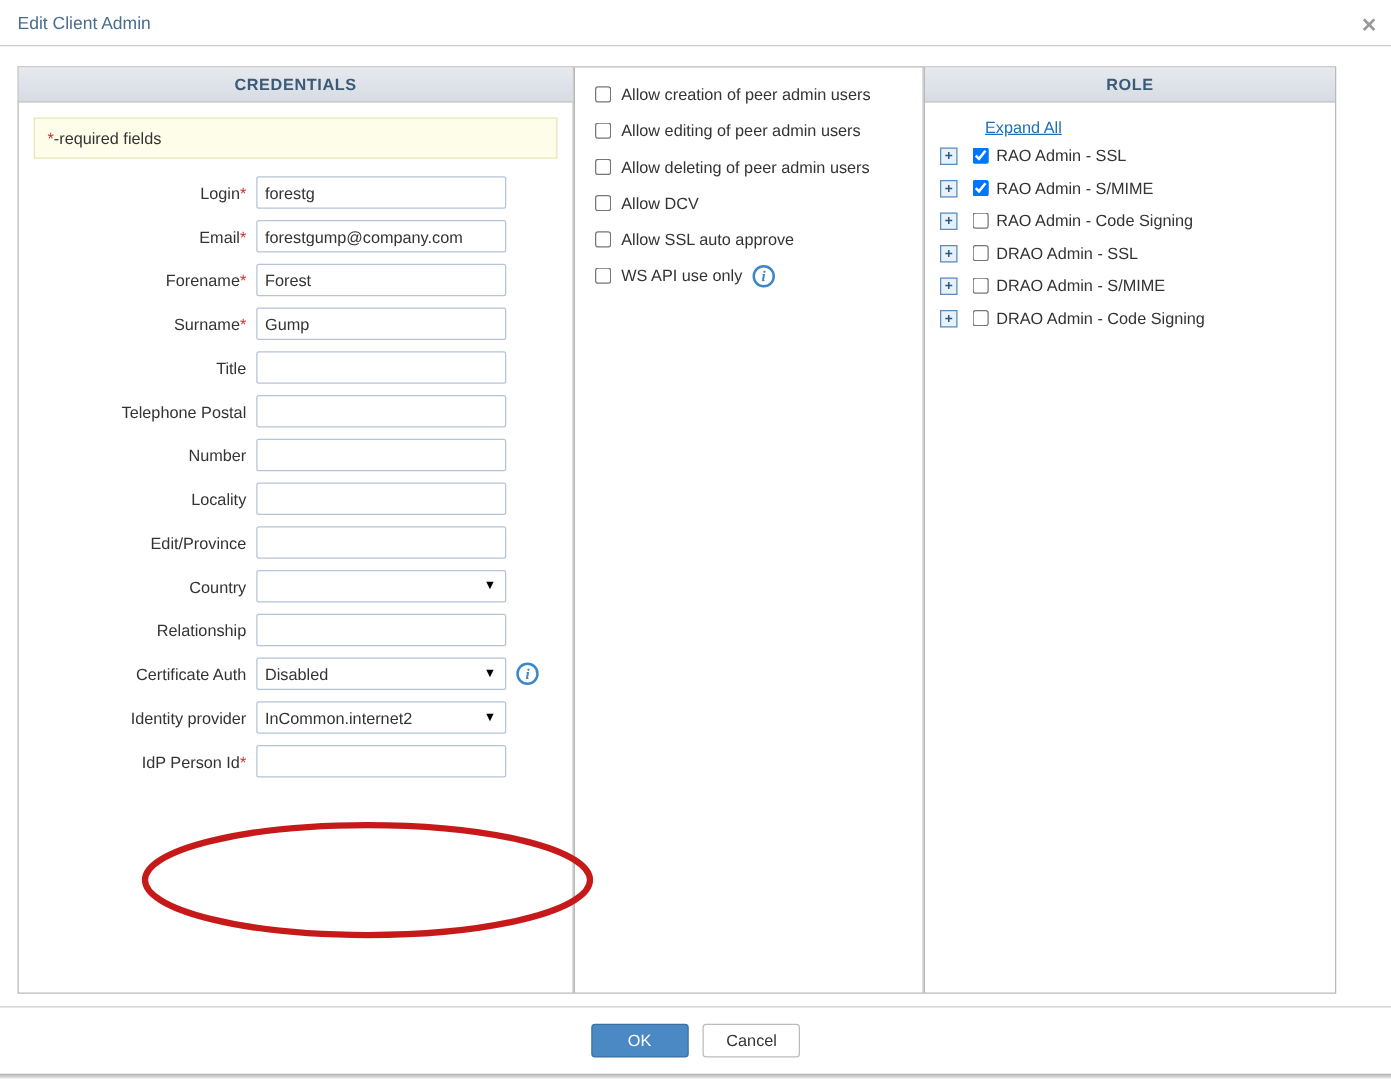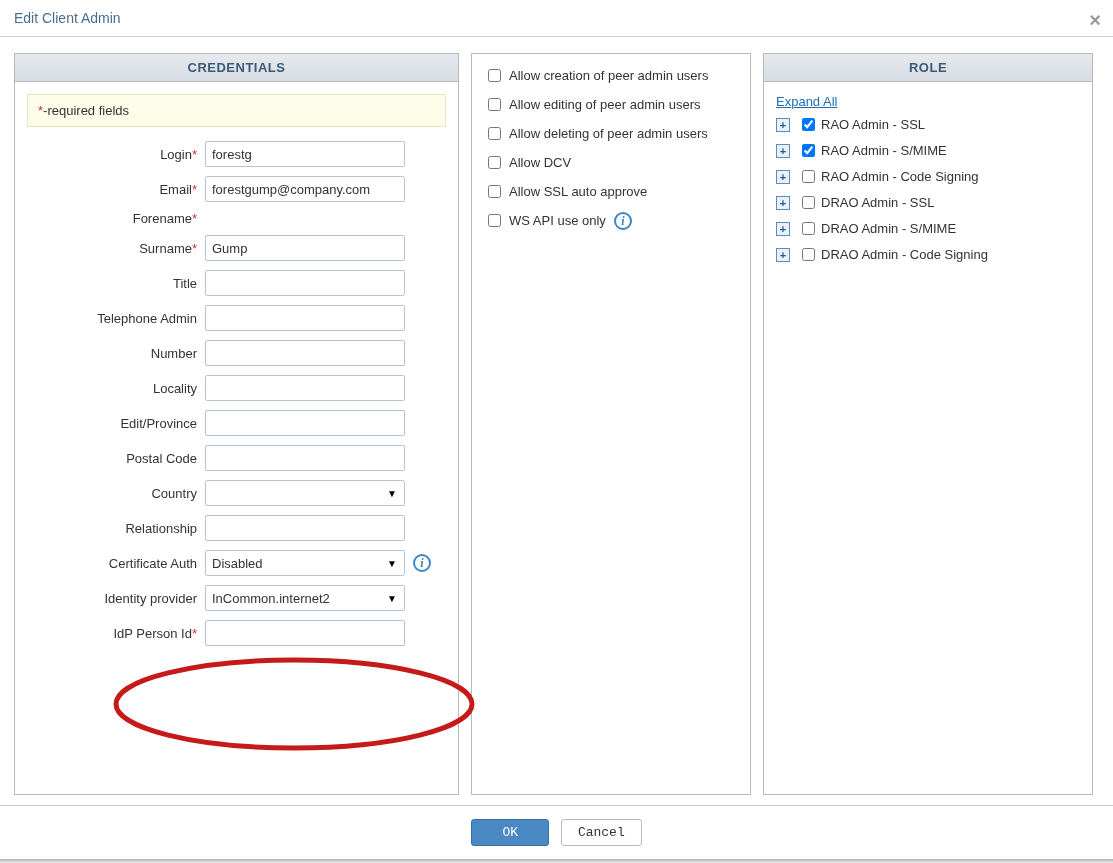--- a/index.html
+++ b/index.html
@@ -32,21 +32,20 @@
   right: 12px;
   top: 10px;
   color: #999;
   font-size: 20px;
   font-weight: bold;
   cursor: pointer;
   line-height: 1;
 }
 .panels {
   display: flex;
-  gap: 12px;
   padding: 16px 14px 10px 14px;
 }
 .panel {
   border: 1px solid #b9b9b9;
   background: #fff;
   display: flex;
   flex-direction: column;
 }
 .panel-credentials { width: 445px; height: 742px; position: relative; }
 .panel-privileges { width: 280px; height: 742px; }
@@ -138,20 +137,21 @@
 }
 .priv-item input[type="checkbox"] {
   margin-right: 8px;
 }
 .role-expand-link {
   color: #1e6fb8;
   text-decoration: underline;
   cursor: pointer;
   display: inline-block;
   margin-bottom: 6px;
+  margin-left: 36px;
 }
 .role-item {
   display: flex;
   align-items: center;
   margin-bottom: 7px;
 }
 .role-expand-btn {
   width: 14px;
   height: 14px;
   border: 1px solid #5a8cc0;
@@ -192,21 +192,20 @@
   display: inline-flex;
   align-items: center;
   justify-content: center;
   min-width: 78px;
   height: 27px;
   border-radius: 3px;
   font-size: 13px;
   cursor: pointer;
   margin: 0 4px;
   padding: 0 16px;
-  font-family: Liberation Mono, monospace;
 }
 .btn-primary {
   background: #4a89c3;
   border: 1px solid #3a6fa0;
   color: #fff;
 }
 .btn-secondary {
   background: #fff;
   border: 1px solid #bbb;
   color: #333;
@@ -241,56 +240,53 @@
           <input class="text-input" value="forestg" style="">
         </div>
 
         <div class="field-row">
           <div class="field-label"><span>Email</span><span class="req">*</span></div>
           <input class="text-input" value="forestgump@company.com" style="">
         </div>
 
         <div class="field-row">
           <div class="field-label"><span>Forename</span><span class="req">*</span></div>
+          <input class="text-input" value="Forest" style="">
         </div>
 
         <div class="field-row">
           <div class="field-label"><span>Surname</span><span class="req">*</span></div>
           <input class="text-input" value="Gump" style="">
         </div>
 
         <div class="field-row">
           <div class="field-label">Title</div>
           <input class="text-input" value="" style="">
         </div>
 
         <div class="field-row">
-          <div class="field-label">Telephone Admin</div>
+          <div class="field-label">Telephone Postal</div>
           <input class="text-input" value="" style="">
         </div>
 
         <div class="field-row">
           <div class="field-label">Number</div>
           <input class="text-input" value="" style="">
         </div>
 
         <div class="field-row">
           <div class="field-label">Locality</div>
           <input class="text-input" value="" style="">
         </div>
 
         <div class="field-row">
           <div class="field-label">Edit/Province</div>
           <input class="text-input" value="" style="">
         </div>
 
-        <div class="field-row">
-          <div class="field-label">Postal Code</div>
-          <input class="text-input" value="" style="">
-        </div>
 
         <div class="field-row">
           <div class="field-label">Country</div>
           <div class="select-wrap">
             <select class="select-input">
               <option></option>
             </select>
             <span class="select-caret">▼</span>
           </div>
         </div>

